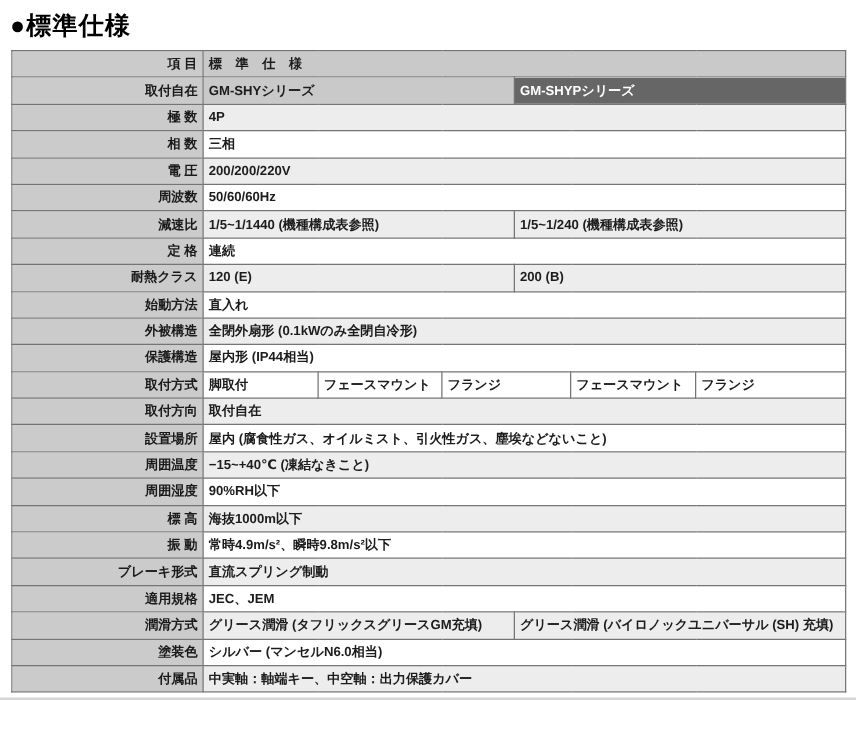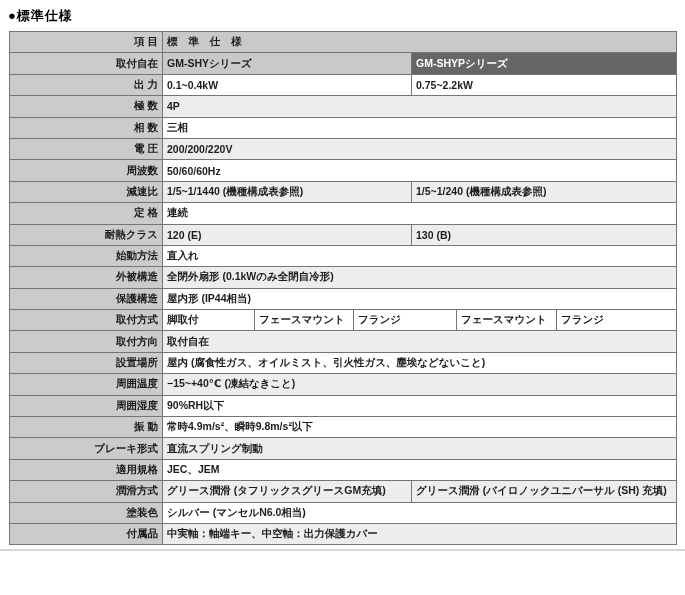--- a/index.html
+++ b/index.html
@@ -12,21 +12,21 @@
     --text:#1c1c1c;
   }
   html,body{margin:0;padding:0;}
   body{
     width:685px;height:595px;background:#ffffff;
     font-family:"Liberation Sans","DejaVu Sans",sans-serif;
     color:var(--text);
     overflow:hidden;
   }
   .title{
-    font-size:13px;font-weight:bold;color:#000;
+    font-size:20px;font-weight:bold;color:#000;
     margin:7px 0 6px 8px;letter-spacing:1px;
   }
   table.spec{
     border-collapse:collapse;table-layout:fixed;
     margin-left:9px;width:667px;
   }
   table.spec th,table.spec td{
     border:1px solid var(--border);
     height:20.4px;
     font-size:10.5px;font-weight:bold;
@@ -67,25 +67,20 @@
     <tbody id="spec-body">
         <tr>
           <th class="label">項 目</th>
           <td class="val head" colspan="6">標 準 仕 様</td>
         </tr>
         <tr>
           <th class="label">取付自在</th>
           <td class="val gray" colspan="3">GM-SHYシリーズ</td>
           <td class="val dark" colspan="3">GM-SHYPシリーズ</td>
         </tr>
-        <tr>
-          <th class="label">出 力</th>
-          <td class="val" colspan="3">0.1~0.4kW</td>
-          <td class="val" colspan="3">0.75~2.2kW</td>
-        </tr>
         <tr class="light">
           <th class="label">極 数</th>
           <td class="val" colspan="6">4P</td>
         </tr>
         <tr>
           <th class="label">相 数</th>
           <td class="val" colspan="6">三相</td>
         </tr>
         <tr class="light">
           <th class="label">電 圧</th>
@@ -100,21 +95,21 @@
           <td class="val" colspan="3">1/5~1/1440 (機種構成表参照)</td>
           <td class="val" colspan="3">1/5~1/240 (機種構成表参照)</td>
         </tr>
         <tr>
           <th class="label">定 格</th>
           <td class="val" colspan="6">連続</td>
         </tr>
         <tr class="light">
           <th class="label">耐熱クラス</th>
           <td class="val" colspan="3">120 (E)</td>
-          <td class="val" colspan="3">130 (B)</td>
+          <td class="val" colspan="3">200 (B)</td>
         </tr>
         <tr>
           <th class="label">始動方法</th>
           <td class="val" colspan="6">直入れ</td>
         </tr>
         <tr class="light">
           <th class="label">外被構造</th>
           <td class="val" colspan="6">全閉外扇形 (0.1kWのみ全閉自冷形)</td>
         </tr>
         <tr>
@@ -138,20 +133,24 @@
           <td class="val" colspan="6">屋内 (腐食性ガス、オイルミスト、引火性ガス、塵埃などないこと)</td>
         </tr>
         <tr class="light">
           <th class="label">周囲温度</th>
           <td class="val" colspan="6">−15~+40℃ (凍結なきこと)</td>
         </tr>
         <tr>
           <th class="label">周囲湿度</th>
           <td class="val" colspan="6">90%RH以下</td>
         </tr>
+        <tr class="light">
+          <th class="label">標 高</th>
+          <td class="val" colspan="6">海抜1000m以下</td>
+        </tr>
         <tr>
           <th class="label">振 動</th>
           <td class="val" colspan="6">常時4.9m/s²、瞬時9.8m/s²以下</td>
         </tr>
         <tr class="light">
           <th class="label">ブレーキ形式</th>
           <td class="val" colspan="6">直流スプリング制動</td>
         </tr>
         <tr>
           <th class="label">適用規格</th>

